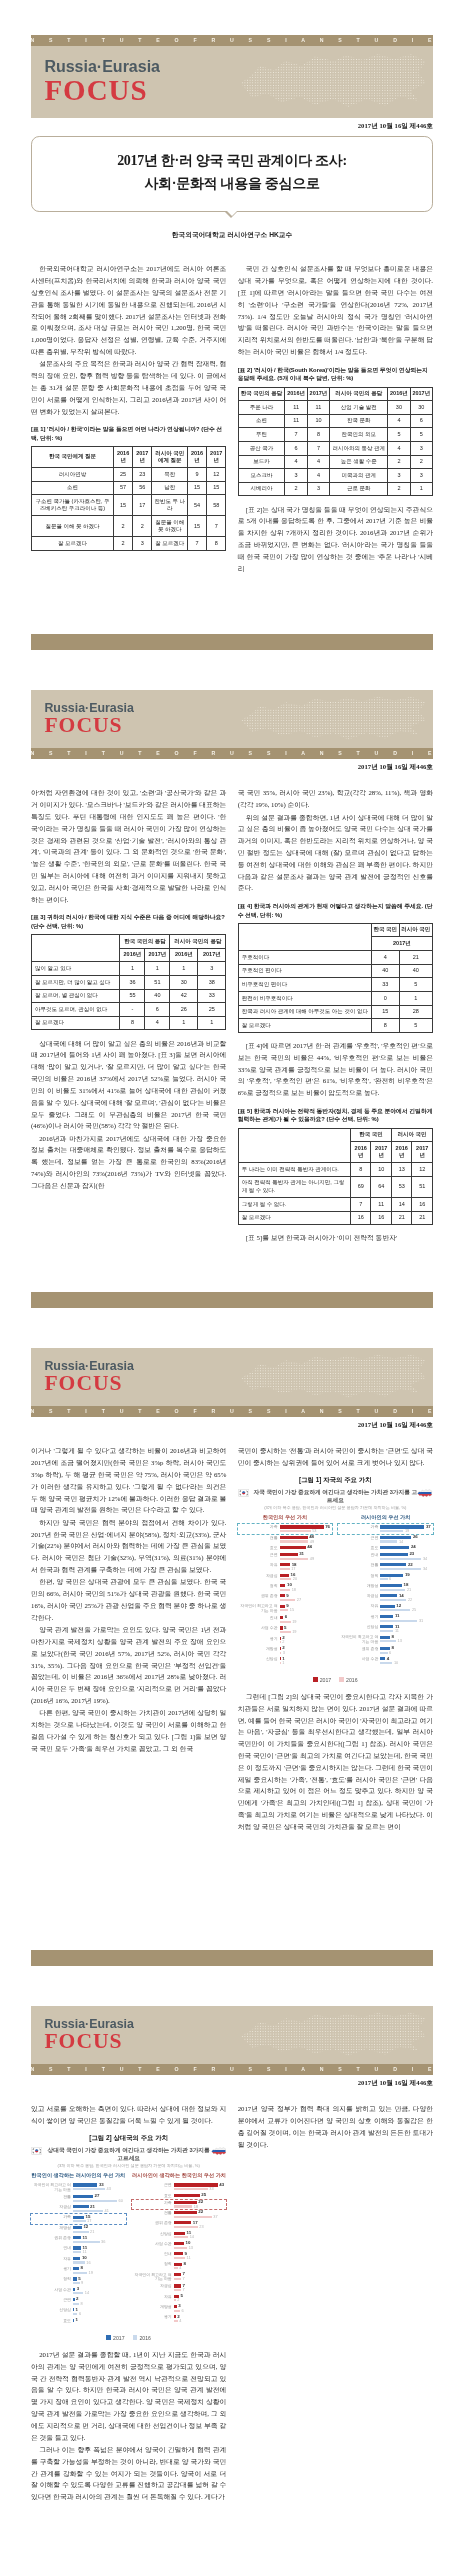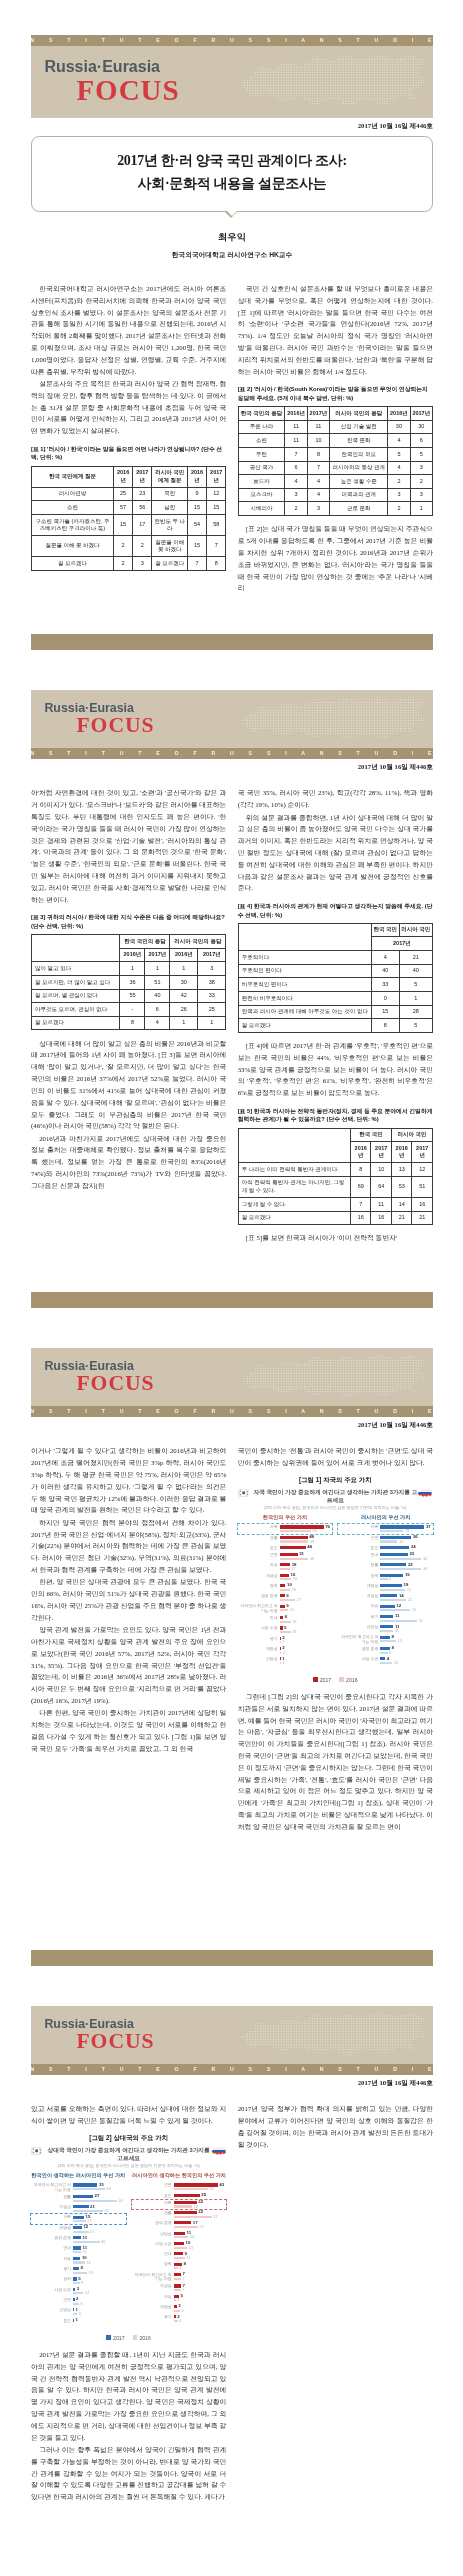--- a/index.html
+++ b/index.html
@@ -13,21 +13,21 @@
 
   
   .strip{height:10.8px;background:#a59372;display:flex;align-items:center;justify-content:center;
          font-family:"Liberation Sans",sans-serif;font-size:5.2px;font-weight:bold;color:#f6f2e8;
          letter-spacing:6.7px;text-indent:6.7px;white-space:nowrap;overflow:hidden;}
   .band{position:relative;background:#cec4b0;display:flex;align-items:center;}
   .band.lg{height:72px;}
   .band.sm{height:58px;}
   .brand{padding-left:13.4px;line-height:1;position:relative;z-index:2;}
   .brand .bt{font-family:"Liberation Sans",sans-serif;font-weight:bold;color:#4d5a62;}
-  .brand .bf{font-family:"Liberation Serif",serif;font-weight:bold;color:#d43a41;letter-spacing:1px;margin-left:32px;}
+  .brand .bf{font-family:"Liberation Serif",serif;font-weight:bold;color:#d43a41;letter-spacing:1px;}
   .band.lg .bt{font-size:16px;}
   .band.lg .bf{font-size:29px;margin-top:1px;}
   .band.sm .bt{font-size:12.4px;}
   .band.sm .bf{font-size:21.6px;margin-top:1px;}
   .rumap{position:absolute;right:7.2px;top:10%;width:46%;height:80%;opacity:.95;
          background-image:radial-gradient(circle,#f2ede1 0.7px,transparent 0.8px);
          background-size:2.6px 2.6px;
          clip-path:polygon(0 52%,6% 38%,10% 22%,18% 30%,24% 14%,33% 22%,40% 6%,50% 14%,57% 4%,
            66% 12%,74% 2%,83% 10%,92% 2%,100% 14%,96% 34%,100% 52%,92% 66%,96% 84%,86% 76%,
            78% 92%,68% 80%,58% 94%,50% 80%,40% 90%,32% 76%,22% 86%,14% 70%,6% 78%);}
@@ -105,25 +105,24 @@
         <div class="bt">Russia·Eurasia</div>
         <div class="bf">FOCUS</div>
       </div>
       <div class="rumap"></div>
     </div>
   </div>
   <div class="dateline">2017년 10월 16일 제446호</div>
   <div class="bubble">
     <h1>
       <span>2017년 한·러 양국 국민 관계이다 조사:</span><br>
-      <span>사회·문화적 내용을 설문조사는</span>
+      <span>사회·문화적 내용을 중심으로</span>
     </h1>
   </div>
   <div class="author">
-    <div class="nm">최우익</div>
     <div class="af">한국외국어대학교 러시아연구소 HK교수</div>
   </div>
   <div class="cols">
     <div class="col">
       <p class="para">한국외국어대학교 러시아연구소는 2017년에도 러시아 여론조사센터(프치옴)와 한국리서치에 의뢰해 한국과 러시아 양국 국민 상호인식 조사를 벌였다. 이 설문조사는 양국의 설문조사 전문 기관을 통해 동일한 시기에 동일한 내용으로 진행되는데, 2016년 시작되어 올해 2회째를 맞이했다. 2017년 설문조사는 인터넷과 전화로 이뤄졌으며, 조사 대상 규모는 러시아 국민 1,200명, 한국 국민 1,000명이었다. 응답자 선정은 성별, 연령별, 교육 수준, 거주지에 따른 층위별, 무작위 방식에 따랐다.</p>
       <p class="para">설문조사의 주요 목적은 한국과 러시아 양국 간 협력 잠재력, 협력의 장애 요인, 향후 협력 방향 등을 탐색하는 데 있다. 이 글에서는 총 31개 설문 문항 중 사회문화적 내용에 초점을 두어 양국 국민이 서로를 어떻게 인식하는지, 그리고 2016년과 2017년 사이 어떤 변화가 있었는지 살펴본다.</p>
       <p class="tcap">[표 1] '러시아 / 한국'이라는 말을 들으면 어떤 나라가 연상됩니까? (단수 선택, 단위: %)</p>
       <div>
           <table class="data">
             <thead>

